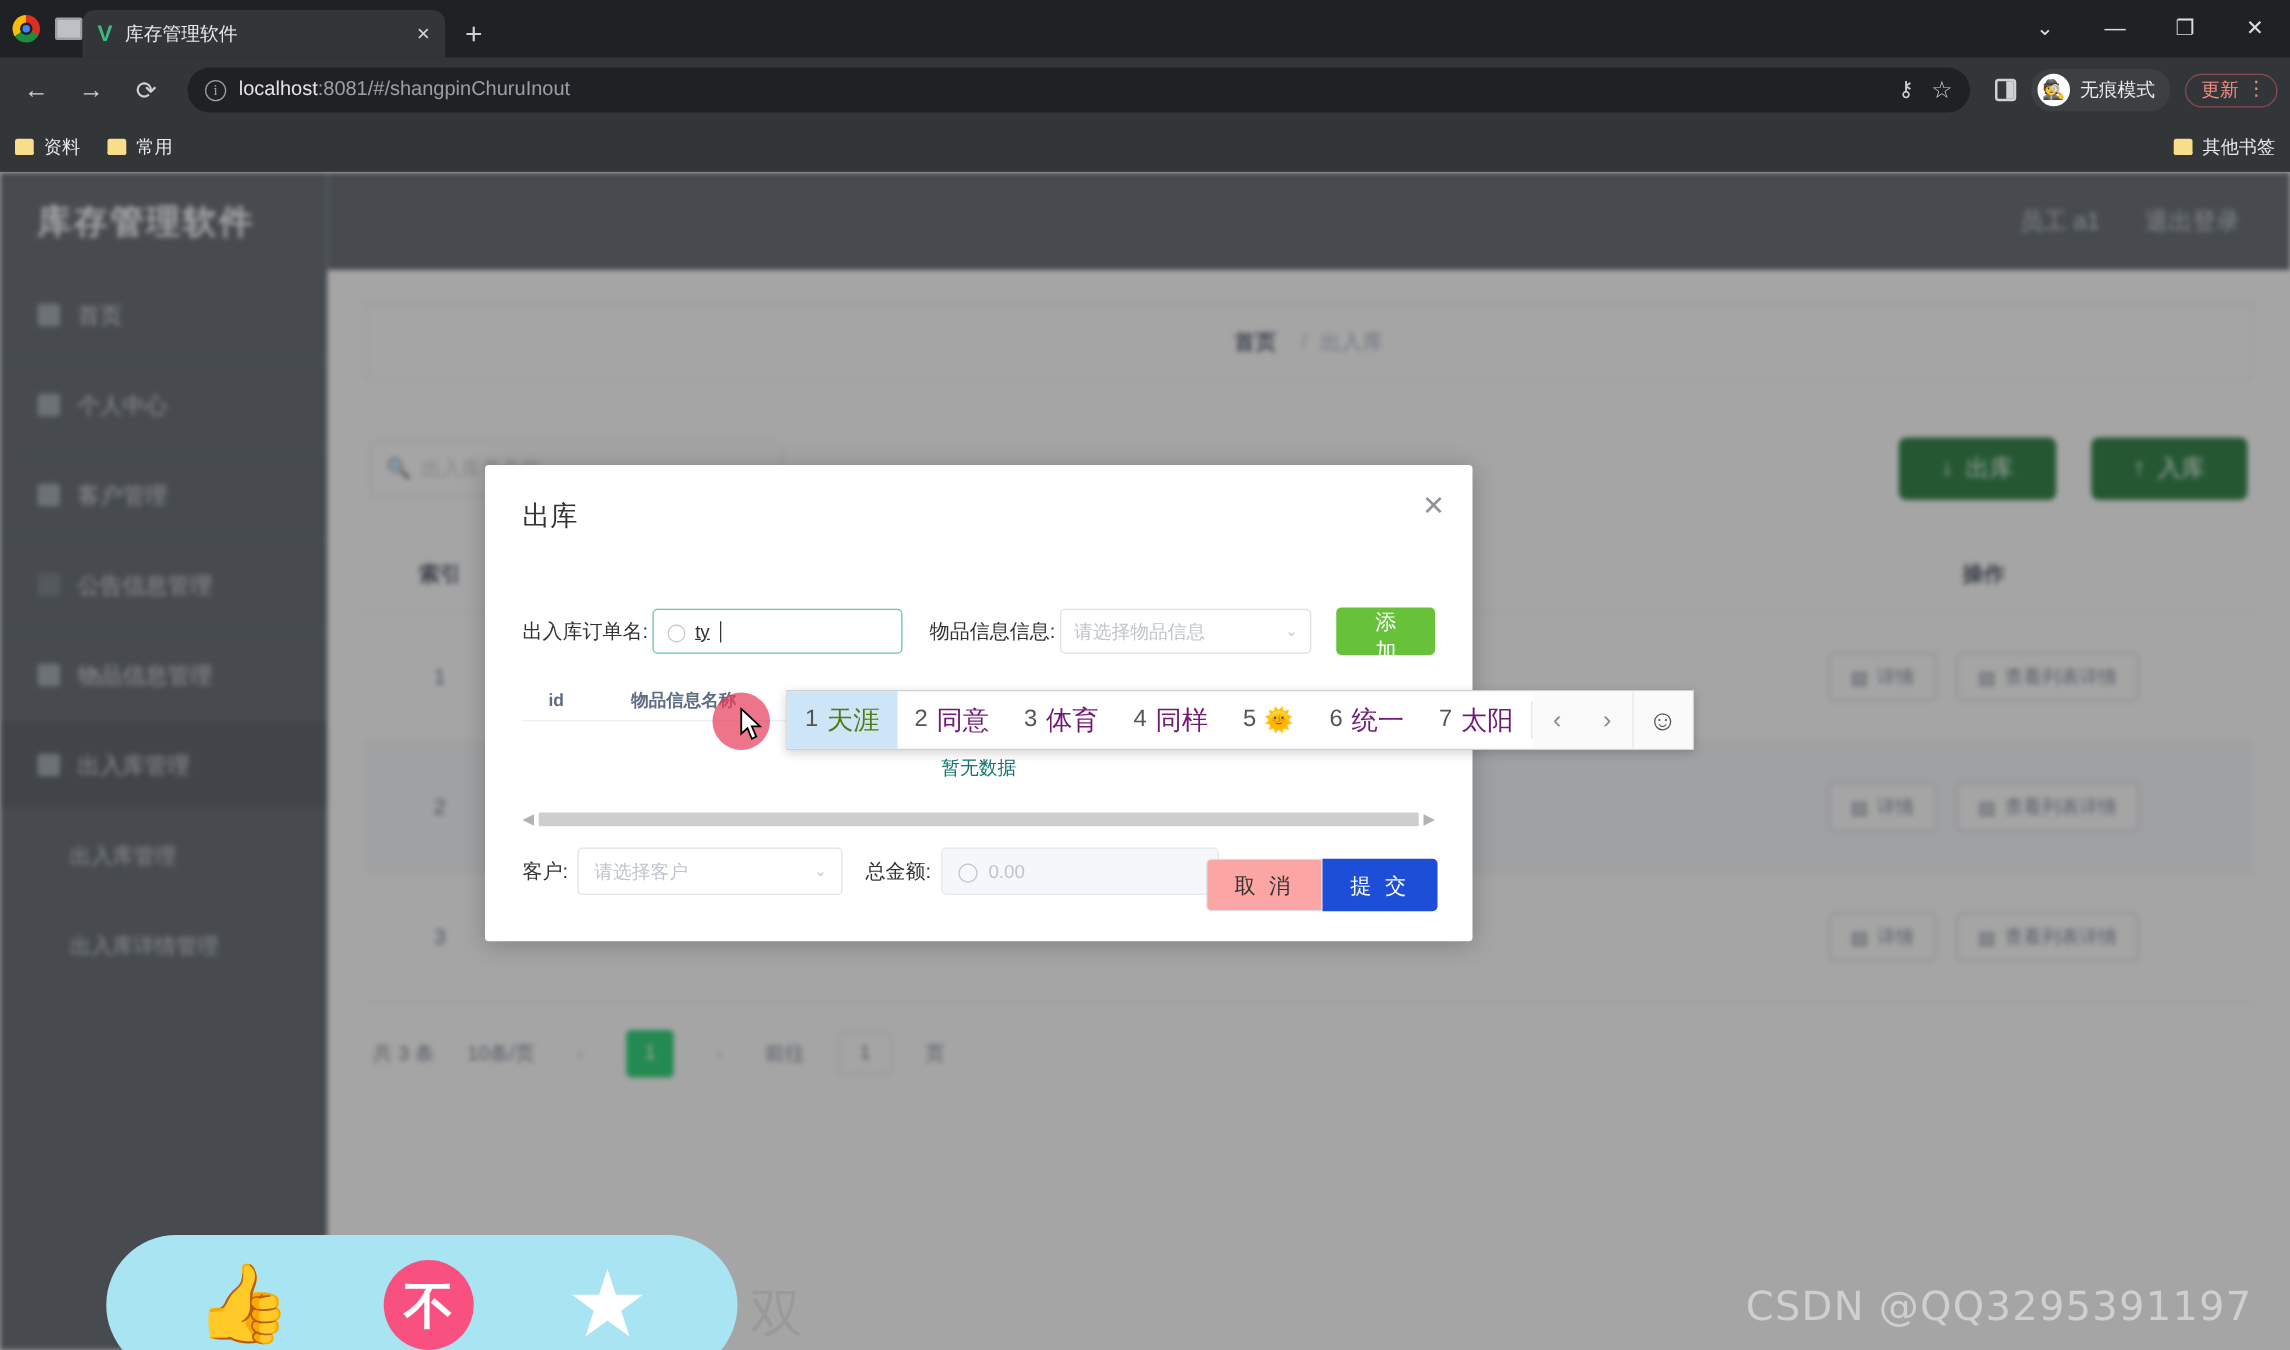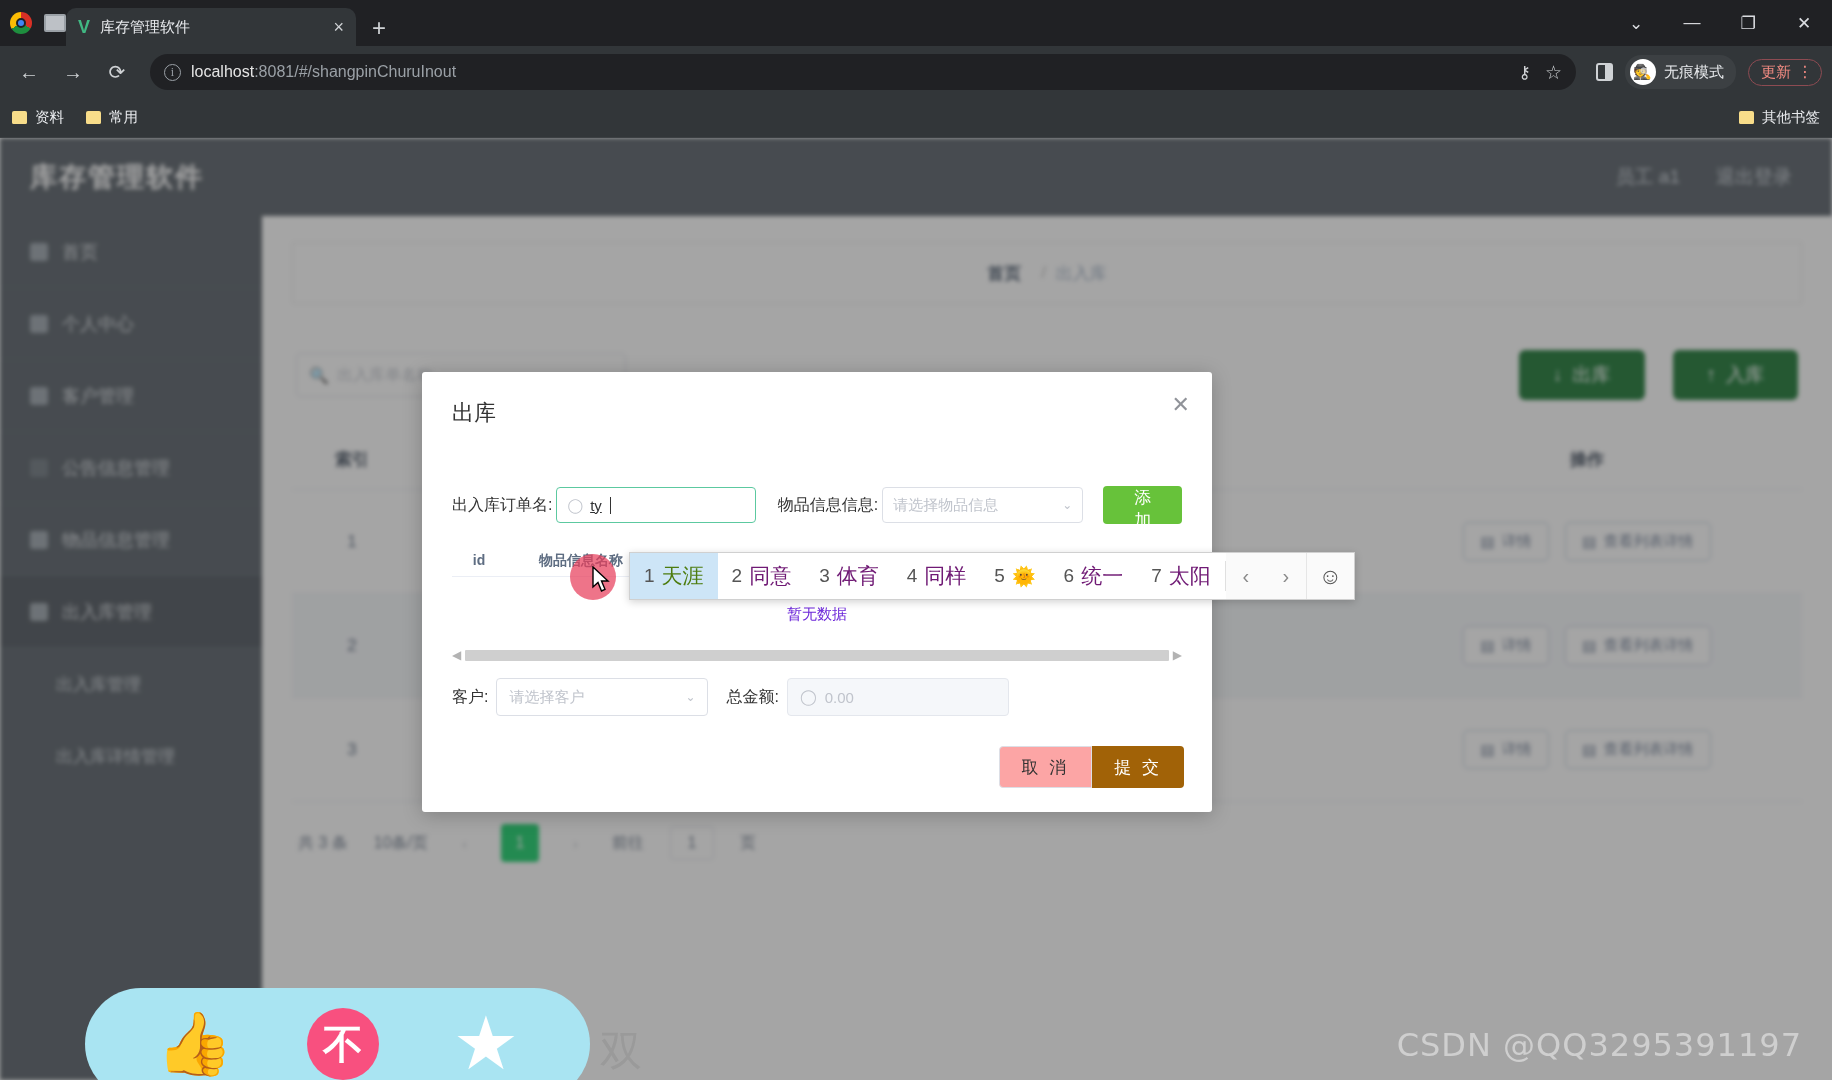--- a/index.html
+++ b/index.html
@@ -152,24 +152,23 @@
     background:#13ce66; color:#fff; width:38px;height:38px; display:flex;align-items:center;
     justify-content:center; border-radius:4px; font-size:16px;
   }
   .pg-arrow{ color:#c0c4cc; font-size:15px; padding:0 8px;}
   .pg-input{ border:1px solid #dfe3e9; width:44px;height:34px;border-radius:4px; display:flex;
     align-items:center;justify-content:center; background:#fff;}
 
   
   .overlay{ position:absolute; inset:0; background:rgba(55,55,55,.45);}
   .modal{
-    position:absolute; left:388px; top:234px; width:790px; height:440px;
+    position:absolute; left:388px; top:234px; width:790px; height:381px;
     background:#fff; border-radius:3px; box-shadow:0 3px 20px rgba(0,0,0,.22);
     padding:26px 30px 0 30px;
-    margin-left:34px;
   }
   .modal-title{ font-size:22px; color:#333; }
   .modal-close{
     position:absolute; right:22px; top:22px; font-size:22px; color:#909399; cursor:pointer;
     line-height:1;
   }
   .form-row{ display:flex; align-items:center; margin-top:58px; gap:4px;}
   .lbl{ font-size:16px; color:#333; white-space:nowrap;}
   .inp{
     width:218px; height:36px; border:1px solid #dcdfe6; border-radius:4px; display:flex;
@@ -186,42 +185,42 @@
   .sel .chev{ margin-left:auto; color:#c0c4cc; font-size:12px;}
   .btn-add{
     background:#67c23a; color:#fff; border:none; border-radius:4px; height:38px; padding:0 24px;
     font-size:17px; cursor:pointer; margin-left:16px;
   }
   .m-table{ width:100%; border-collapse:collapse; margin-top:22px;}
   .m-table th{
     font-size:14px;color:#5e6d82;font-weight:700;padding:6px 4px;text-align:center;
     border-bottom:1px solid #ebeef5; vertical-align:top;
   }
-  .empty{ text-align:center; color:#6d28d9; font-size:15px; padding:28px 0 18px;}
+  .empty{ text-align:center; color:#0f766e; font-size:15px; padding:28px 0 18px;}
   .hscroll{
     margin:6px 0 0; height:14px; display:flex; align-items:center; gap:4px;
   }
   .hs-arrow{ color:#b3b3b3; font-size:12px; }
   .hs-track{ flex:1; height:11px; background:#cfcfcf; border-radius:1px;}
   .row2{ display:flex; align-items:center; margin-top:16px; gap:8px;}
   .sel2{
     width:212px;height:38px;border:1px solid #dcdfe6;border-radius:4px;display:flex;
     align-items:center;padding:0 12px;font-size:15px;color:#c0c4cc;background:#fff;
   }
   .money{
     width:222px;height:38px;background:#f5f7fa;border:1px solid #e4e7ed;border-radius:4px;
     display:flex;align-items:center;gap:8px;padding:0 12px;font-size:15px;color:#c0c4cc;
   }
   .modal-foot{ position:absolute; right:28px; bottom:24px; display:flex; gap:0;}
   .btn-cancel{
     border:1px solid #dcdfe6;background:#fca5a5;color:#333;border-radius:4px 0 0 4px;
     height:42px;padding:0 22px;font-size:17px;letter-spacing:3px;cursor:pointer;
   }
   .btn-submit{
-    border:none;background:#a16207;color:#fff;border-radius:0 4px 4px 0;
+    border:none;background:#1d4ed8;color:#fff;border-radius:0 4px 4px 0;
     height:42px;padding:0 22px;font-size:17px;letter-spacing:3px;cursor:pointer;
   }
 
   
   .ime{
     position:absolute; left:629px; top:414px; height:48px; background:#fff;
     border:1px solid #d0d0d0; box-shadow:0 2px 8px rgba(0,0,0,.18);
     display:flex; align-items:stretch; font-size:21px; color:#222; z-index:30;
   }
   .cand{ display:flex; align-items:center; padding:0 14px; gap:7px; cursor:pointer; white-space:nowrap;}

